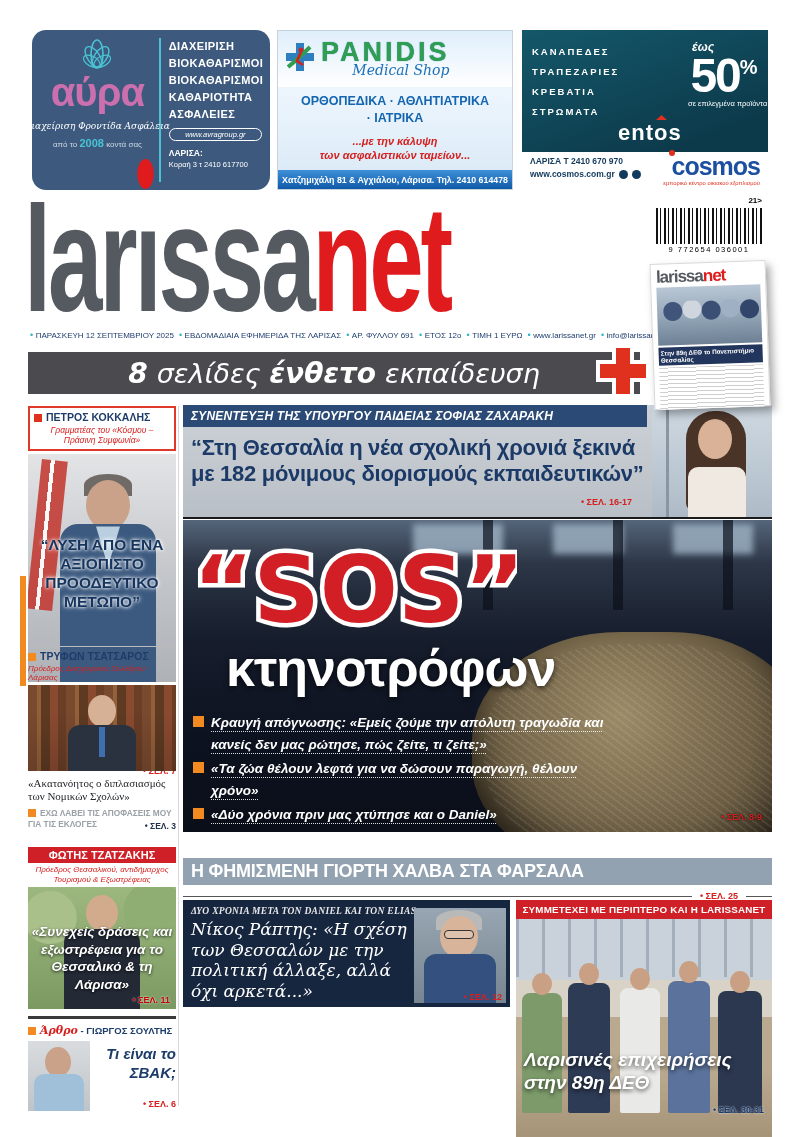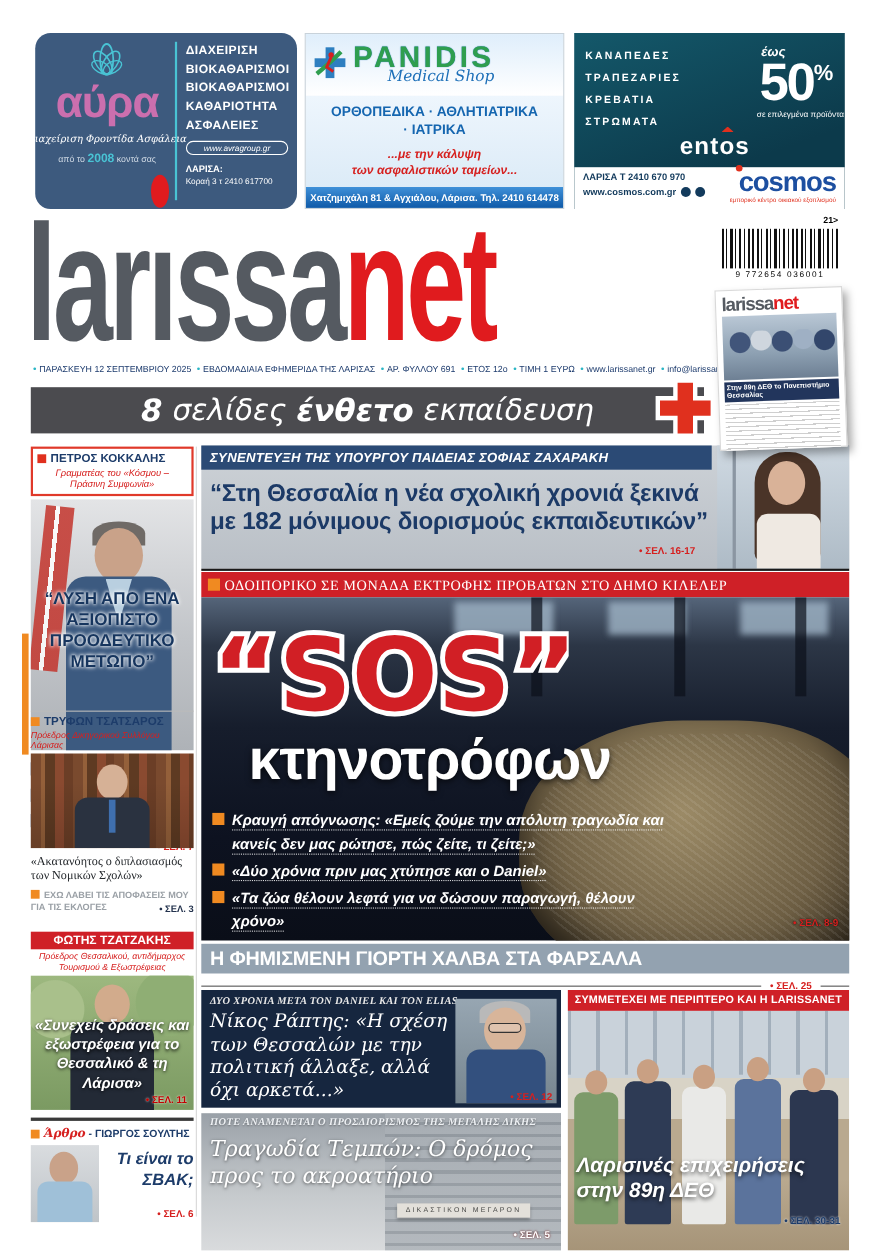--- a/index.html
+++ b/index.html
@@ -423,39 +423,38 @@
       <div class="pole"></div>
       <div class="hair"></div>
         <div class="face"></div>
         <div class="top"></div>
     </div>
   </div>
 
   <div class="blackline"></div>
 
   <div class="sos">
-    <div class="sos-kicker"><span class="sq sq-or"></span><span>ΟΔΟΙΠΟΡΙΚΟ ΣΕ ΜΟΝΑΔΑ ΕΚΤΡΟΦΗΣ ΠΡΟΒΑΤΩΝ ΣΤΟ ΔΗΜΟ ΚΙΛΕΛΕΡ</span></div>
     <div class="sos-photo">
       <div class="sky" style="left:230px; width:90px;"></div>
       <div class="sky" style="left:370px; width:70px;"></div>
       <div class="sky" style="left:490px; width:80px;"></div>
       <div class="beam" style="left:300px;"></div>
       <div class="beam" style="left:430px;"></div>
       <div class="beam" style="left:540px;"></div>
       <div class="hay"></div>
       <div class="sos-title">
         <svg width="330" height="118" viewBox="0 0 330 118">
           <text x="6" y="96" font-family="DejaVu Sans, sans-serif" font-size="92" font-weight="bold" fill="#d11f25" stroke="#ffffff" stroke-width="9" paint-order="stroke">“SOS”</text>
         </svg>
       </div>
       <div class="sos-sub">κτηνοτρόφων</div>
       <div class="sos-bullets">
         <div class="bl"><span class="sq sq-or"></span><span>Κραυγή απόγνωσης: «Εμείς ζούμε την απόλυτη τραγωδία και κανείς δεν μας ρώτησε, πώς ζείτε, τι ζείτε;»</span></div>
+        <div class="bl"><span class="sq sq-or"></span><span>«Τα ζώα θέλουν λεφτά για να δώσουν παραγωγή, θέλουν χρόνο»</span></div>
         <div class="bl"><span class="sq sq-or"></span><span>«Δύο χρόνια πριν μας χτύπησε και ο Daniel»</span></div>
-        <div class="bl"><span class="sq sq-or"></span><span>«Τα ζώα θέλουν λεφτά για να δώσουν παραγωγή, θέλουν χρόνο»</span></div>
       </div>
       <div class="sos-pg"><span class="pgref">• ΣΕΛ. 8-9</span></div>
     </div>
   </div>
 
   <div class="halva">
     <div class="halva-bar">Η ΦΗΜΙΣΜΕΝΗ ΓΙΟΡΤΗ ΧΑΛΒΑ ΣΤΑ ΦΑΡΣΑΛΑ</div>
     <div class="halva-rule">
       <div class="ln"></div>
       <span class="pgref">• ΣΕΛ. 25</span>
@@ -468,27 +467,20 @@
     <div class="rp-hl">Νίκος Ράπτης: «Η σχέση των Θεσσαλών με την πολιτική άλλαξε, αλλά όχι αρκετά...»</div>
     <div class="rp-photo">
       <div class="hair"></div>
         <div class="face"></div>
         <div class="gl"></div>
         <div class="body"></div>
     </div>
     <div class="rp-pg"><span class="pgref">• ΣΕΛ. 12</span></div>
   </div>
 
-  <div class="tempi">
-    <div class="tm-win"></div>
-    <div class="tm-kicker">ΠΟΤΕ ΑΝΑΜΕΝΕΤΑΙ Ο ΠΡΟΣΔΙΟΡΙΣΜΟΣ ΤΗΣ ΜΕΓΑΛΗΣ ΔΙΚΗΣ</div>
-    <div class="tm-hl">Τραγωδία Τεμπών: Ο δρόμος προς το ακροατήριο</div>
-    <div class="tm-sign">ΔΙΚΑΣΤΙΚΟΝ ΜΕΓΑΡΟΝ</div>
-    <div class="tm-pg">• ΣΕΛ. 5</div>
-  </div>
 
   <div class="deth">
     <div class="dt-bar">ΣΥΜΜΕΤΕΧΕΙ ΜΕ ΠΕΡΙΠΤΕΡΟ ΚΑΙ Η LARISSANET</div>
     <div class="dt-photo">
       <div class="ceil"></div>
       <div class="fig" style="left:6px;">
           <div class="head-c"></div>
           <div class="body" style="width:40px;height:120px;background:#7d9b6a;"></div>
         </div>
       <div class="fig" style="left:52px;">

